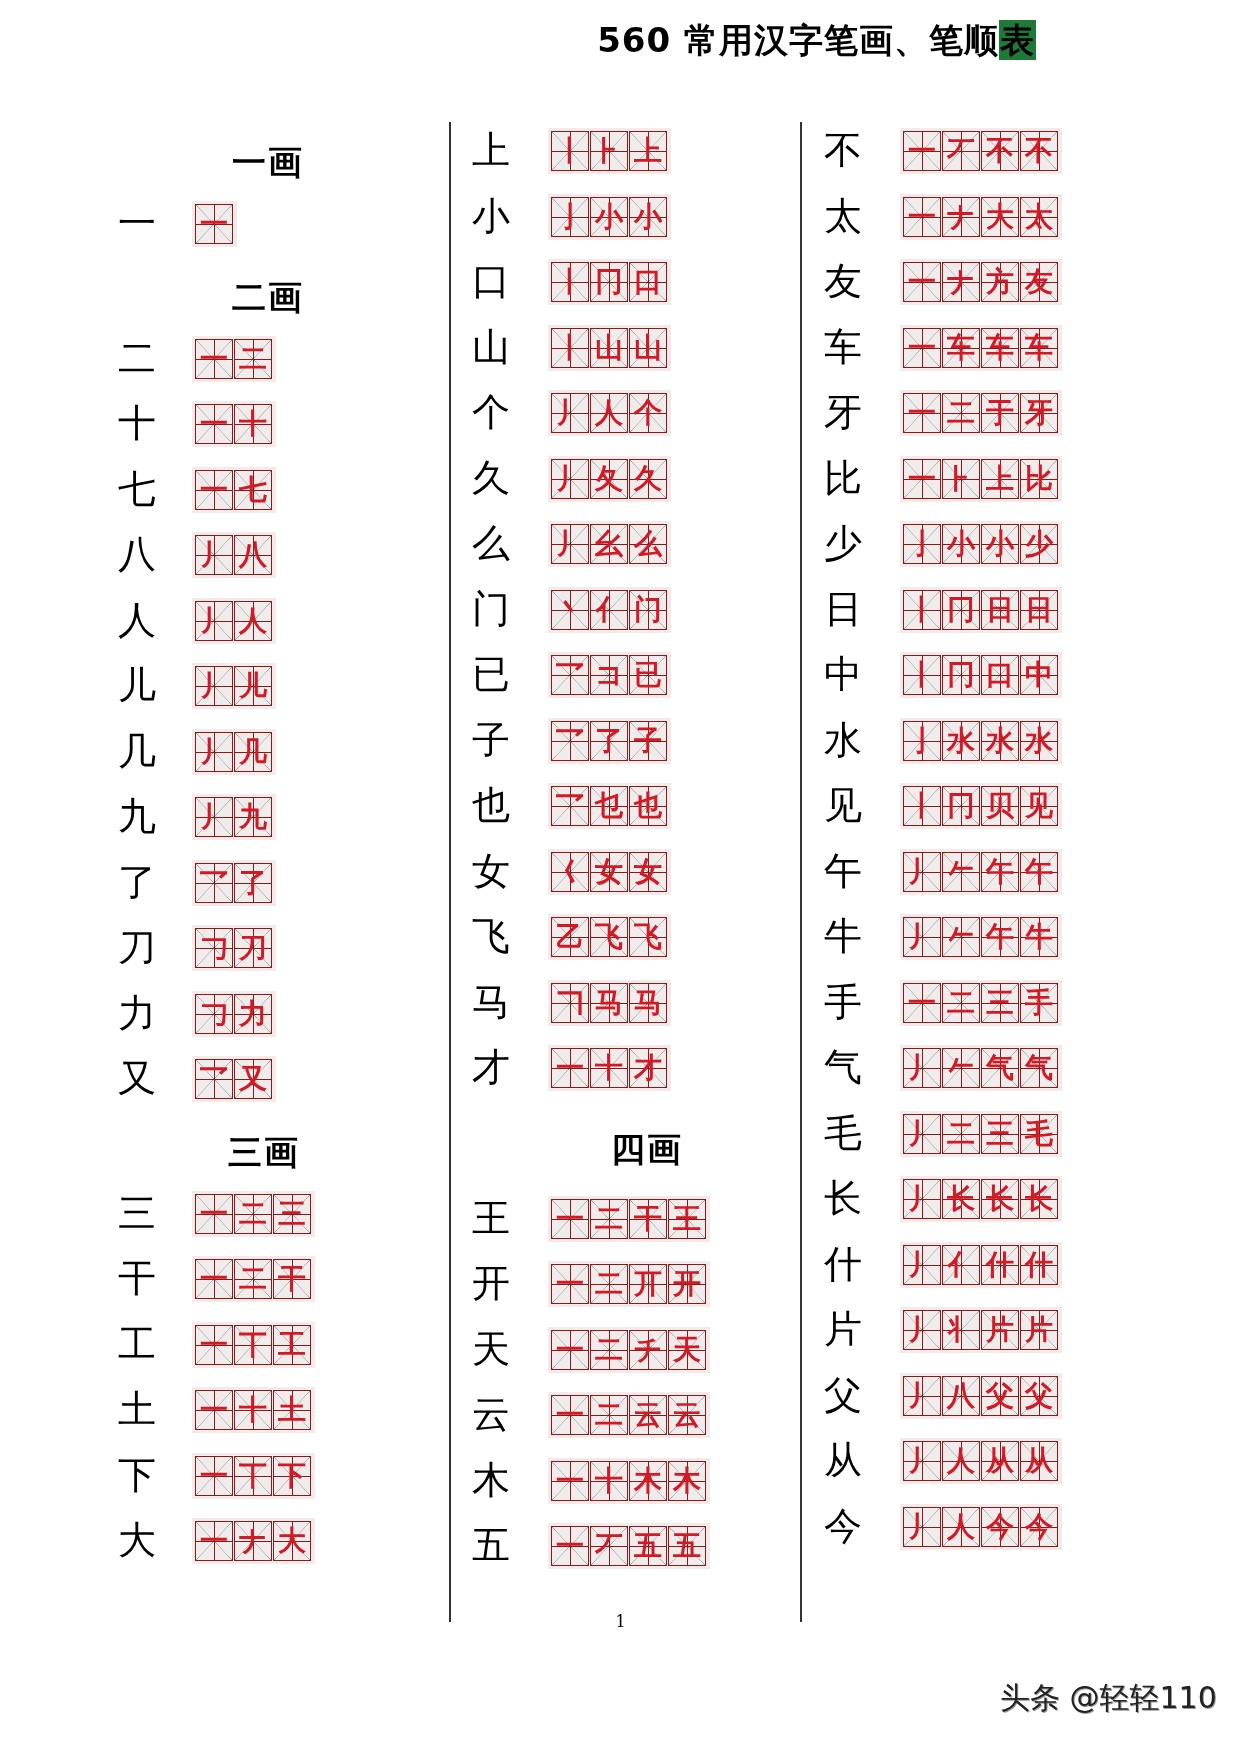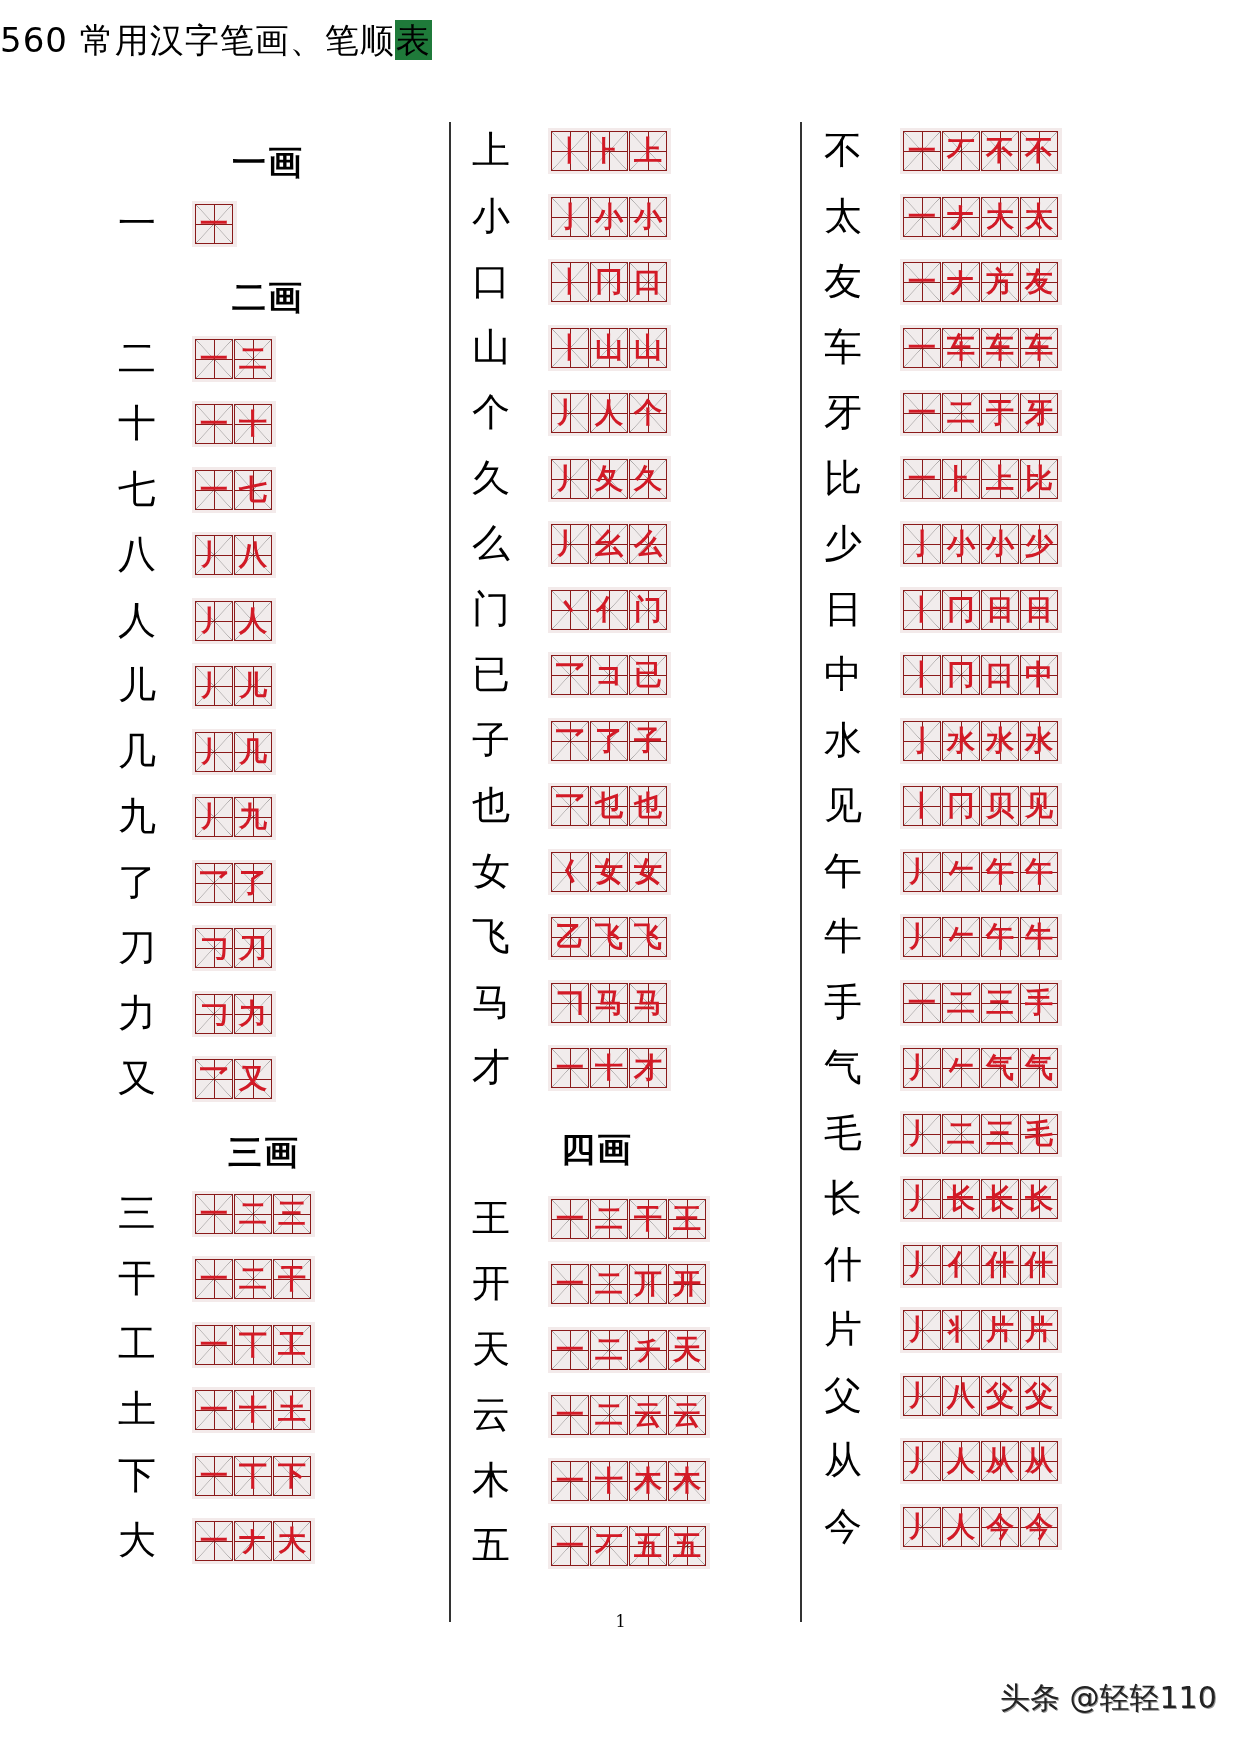--- a/index.html
+++ b/index.html
@@ -1,17 +1,17 @@
 <!DOCTYPE html>
 <html><head>
 <meta charset="utf-8">
 <style>
   html,body{margin:0;padding:0;background:#fff;}
   body{width:1241px;height:1754px;position:relative;overflow:hidden;font-family:"DejaVu Sans",sans-serif;color:#000;}
-  .title{position:absolute;left:0;top:18px;width:1036px;text-align:left;font-size:34px;font-weight:normal;font-family:"DejaVu Sans",sans-serif;letter-spacing:1px;}
+  .title{position:absolute;left:0;top:18px;width:1036px;text-align:right;font-size:34px;font-weight:bold;font-family:"DejaVu Sans",sans-serif;letter-spacing:1px;}
   .title .hl{background:#1f7a3a;color:#000;padding:0 1px;}
   .divider{position:absolute;top:122px;width:1.5px;height:1500px;background:#333;}
   .heading{position:absolute;font-family:"DejaVu Serif",serif;font-size:34px;font-weight:bold;letter-spacing:2px;}
   .row{position:absolute;height:60px;}
   .row .ch{position:absolute;left:0;top:0;width:50px;text-align:center;font-family:"DejaVu Serif",serif;font-size:38px;line-height:56px;}
   .row .boxes{position:absolute;top:6px;display:flex;padding:3px;background:#f3eaea;}
   .box{width:38px;height:40px;border:1.5px solid #8a1a1a;margin-right:1px;position:relative;box-sizing:border-box;background:#f1ecec;overflow:hidden;}
   .box::before{content:"";position:absolute;left:50%;top:0;bottom:0;border-left:1px solid #8a1a1a;}
   .box::after{content:"";position:absolute;top:50%;left:0;right:0;border-top:1px solid #8a1a1a;}
   .box .diag{position:absolute;inset:0;background:
@@ -550,21 +550,21 @@
         <div class="box">
           <div class="diag"></div>
           <div class="stroke">十</div>
         </div>
         <div class="box">
           <div class="diag"></div>
           <div class="stroke">才</div>
         </div>
       </div>
     </div>
-    <div class="heading" style="left: 561px; top: 1126.5px;">四画</div>
+    <div class="heading" style="left: 611px; top: 1126.5px;">四画</div>
     <div class="row" style="left: 466px; top: 1189.5px;">
       <div class="ch">王</div>
       <div class="boxes" style="left: 82px;">
         <div class="box">
           <div class="diag"></div>
           <div class="stroke">一</div>
         </div>
         <div class="box">
           <div class="diag"></div>
           <div class="stroke">二</div>

